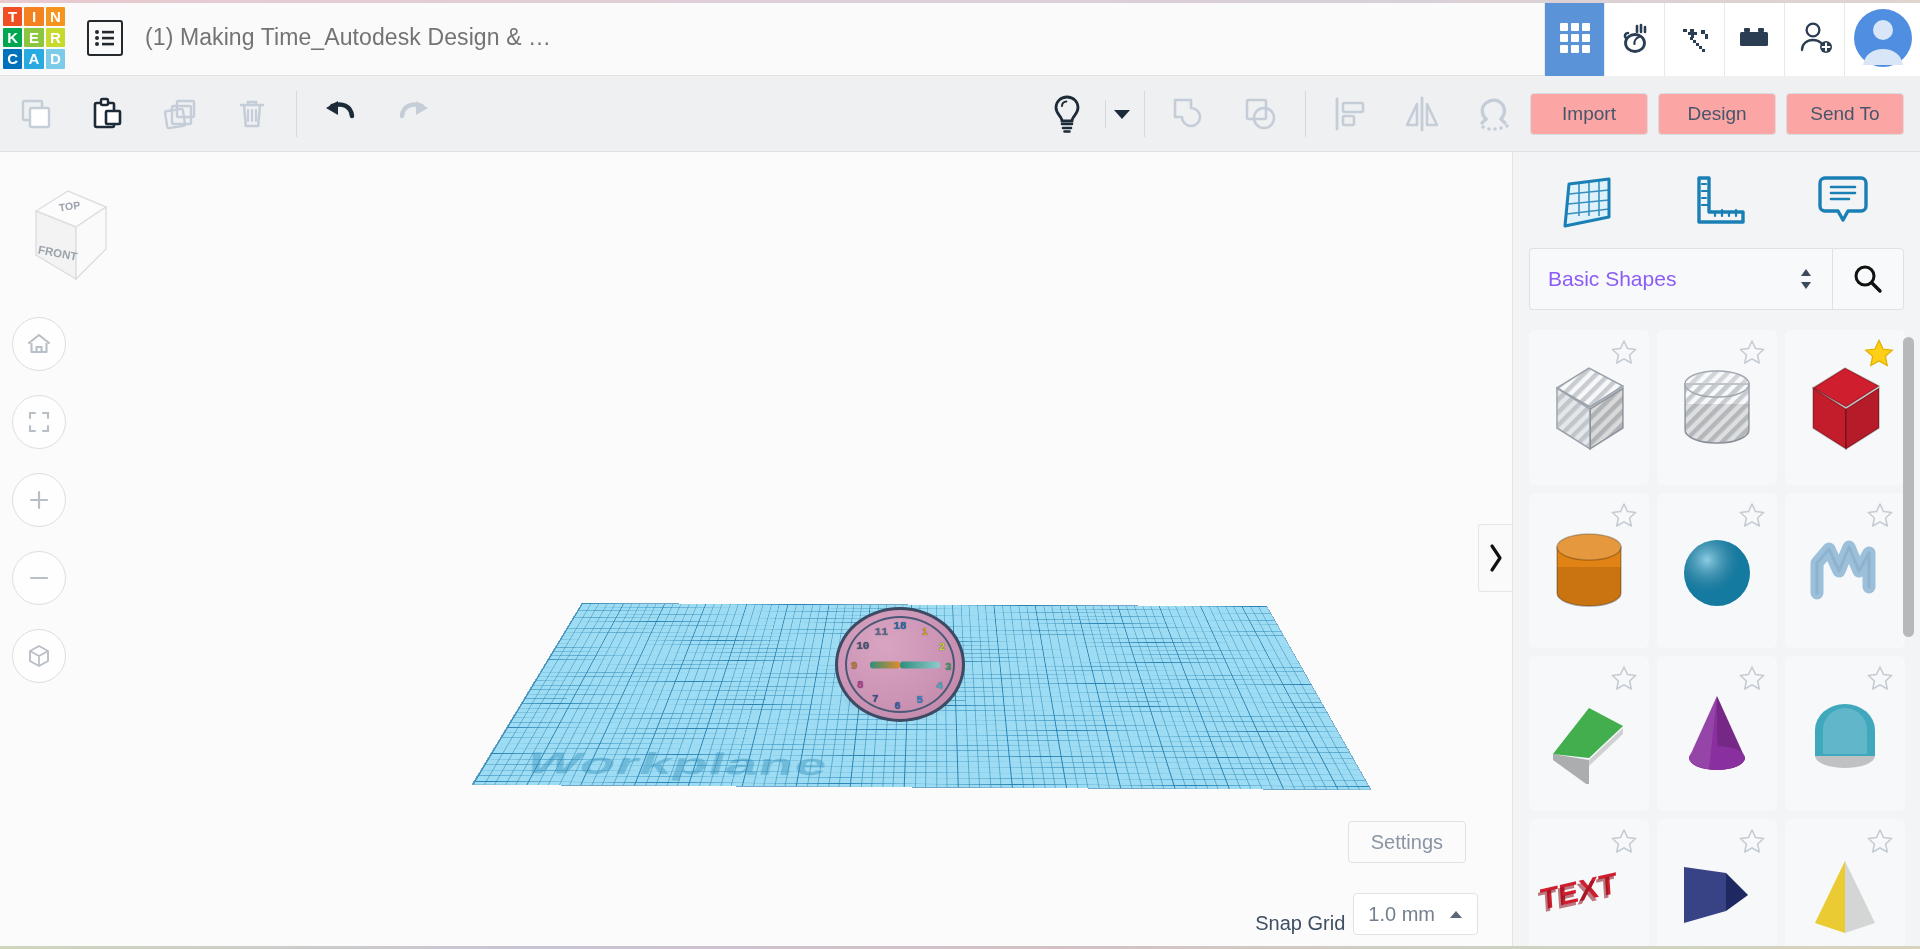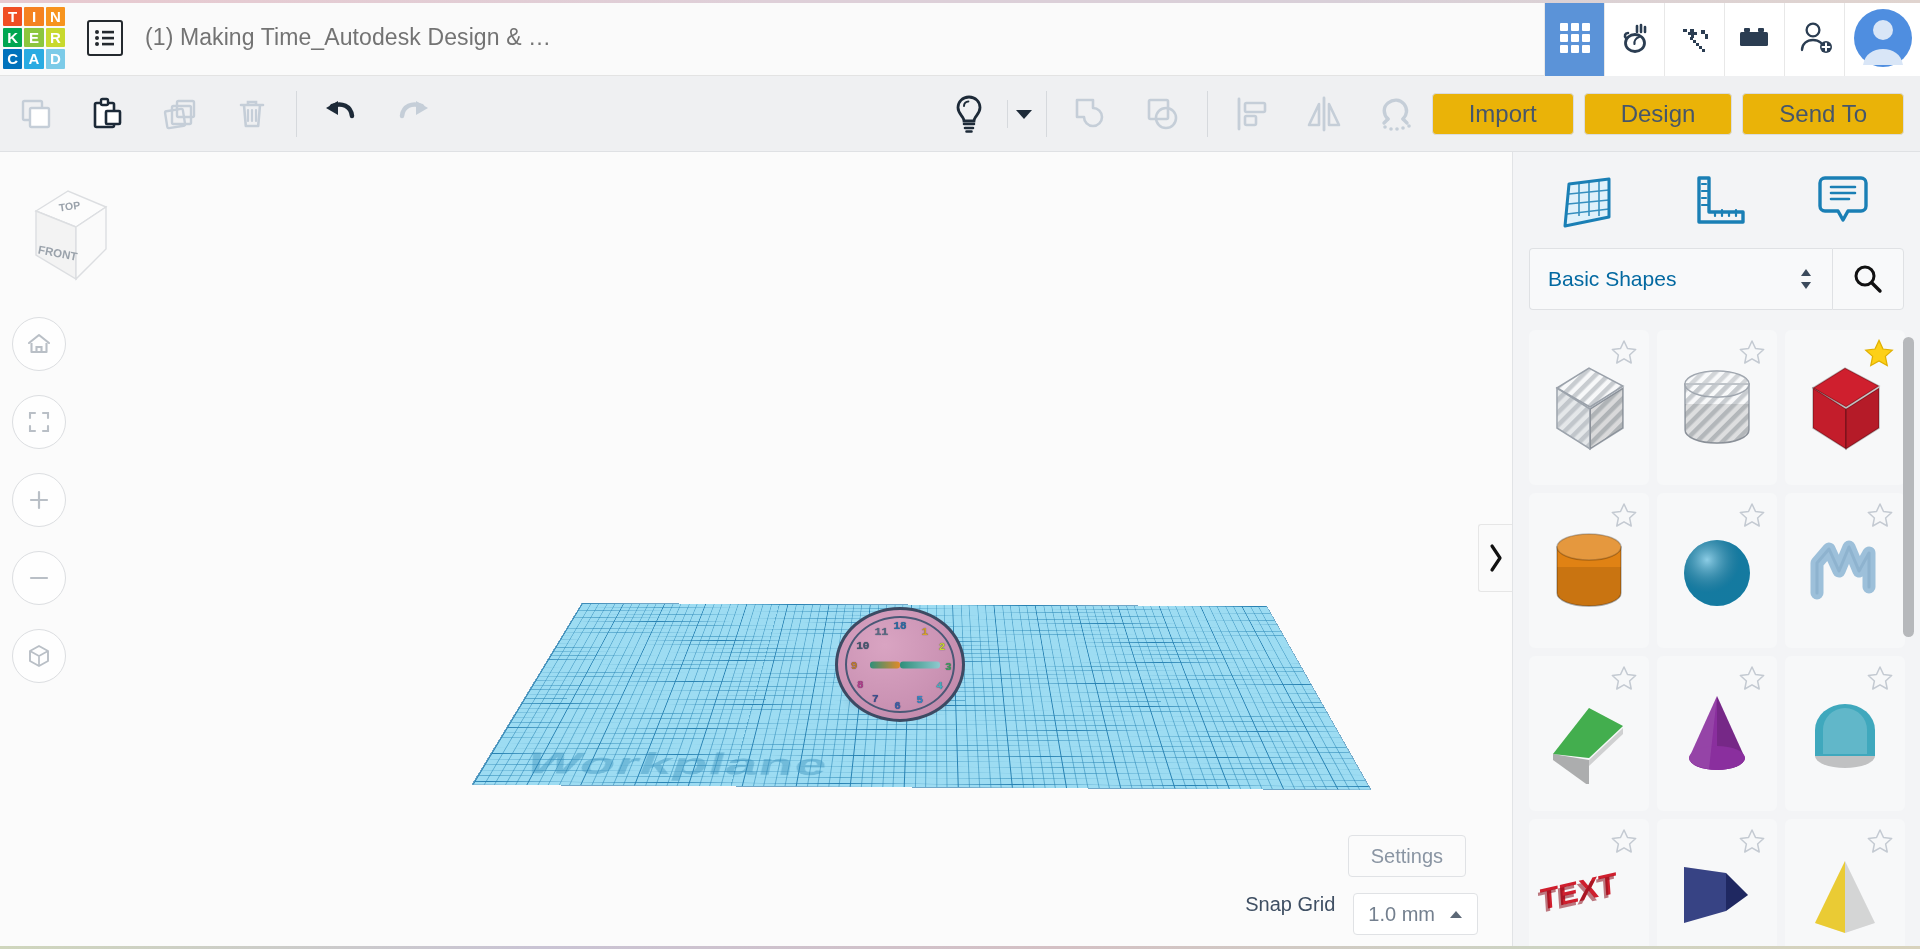--- a/index.html
+++ b/index.html
@@ -59,23 +59,23 @@
   .tb-btn {
     width: 72px; height:76px; display:flex; align-items:center; justify-content:center;
     cursor:pointer;
   }
   .tb-sep { width:1px; height:46px; background:#d6d9dd; margin:0 8px; }
   .tb-spacer { flex:1; }
   .tb-caret { width:28px; height:76px; display:flex;align-items:center;justify-content:center; cursor:pointer;}
   .tb-group { display:flex; align-items:center; }
   .tb-actions { display:flex; align-items:center; margin-left:auto; padding-right:16px; gap:10px; }
   .pill {
-    height:42px; min-width:118px; padding:0 36px;
-    border:1px solid #dadcdf; border-radius:4px; background:#eab308;
-    color:#46566a; font-size:24px; display:flex;align-items:center;justify-content:center;
+    height:42px; min-width:118px; padding:0 20px;
+    border:1px solid #dadcdf; border-radius:4px; background:#fca5a5;
+    color:#46566a; font-size:19px; display:flex;align-items:center;justify-content:center;
     cursor:pointer;
   }
 
   
   .viewport {
     position:absolute; top:152px; left:0; width:1512px; height:797px;
     background:#fbfbfb; overflow:hidden;
   }
   .vp-left { position:absolute; top:0; left:0; width:100px; height:100%; z-index:5; }
   .viewcube { position:absolute; top:25px; left:22px; width:96px; height:110px; }
@@ -134,28 +134,28 @@
     font-family:Liberation Mono, monospace;
   }
   .hand {
     position:absolute; left:50%; top:50%; height:7px; border-radius:3px;
     transform-origin: 0% 50%;
   }
   .hand-hour { width:30px; background:linear-gradient(90deg,#e08a2a,#2f8f7a); transform:translate(0,-50%) rotate(180deg); }
   .hand-min  { width:40px; background:linear-gradient(90deg,#2f8f7a,#8fc9cf); transform:translate(0,-50%) rotate(0deg); }
 
   .settings-btn {
-    position:absolute; right:46px; bottom:72px;
+    position:absolute; right:46px; bottom:86px;
     height:42px; padding:0 22px; border:1px solid #e0e2e5; border-radius:4px;
     background:#fbfbfb; color:#8a95a3; font-size:20px;
     display:flex;align-items:center;justify-content:center; cursor:pointer;
   }
   .snap-row {
     position:absolute; right:34px; bottom:14px;
-    display:flex; align-items:flex-start; gap:18px;margin-left:24px;
+    display:flex; align-items:flex-end; gap:8px;margin-left:24px;
   }
   .snap-label { font-size:20px; color:#3f4f63; }
   .snap-select {
     height:42px; min-width:112px; padding:0 14px;
     border:1px solid #e0e2e5; border-radius:4px; background:#fff;
     display:flex; align-items:center; justify-content:space-between; gap:14px;
     color:#74808f; font-size:20px; cursor:pointer;
   }
 
   
@@ -170,21 +170,21 @@
   .rpanel {
     position:absolute; top:152px; left:1512px; width:408px; height:797px;
     background:#f3f4f6; border-left:1px solid #e1e3e6;
   }
   .rp-tabs { display:flex; align-items:center; justify-content:space-around; height:96px; padding:0 14px; }
   .rp-tab { width:76px;height:70px;display:flex;align-items:center;justify-content:center;cursor:pointer; }
   .rp-searchrow { display:flex; padding:0 16px; gap:0; height:62px; }
   .rp-select {
     flex:1; background:#f8f9fa; border:1px solid #dfe1e4; border-right:none; border-radius:4px 0 0 4px;
     display:flex;align-items:center;justify-content:space-between; padding:0 18px;
-    color:#0369a1; font-size:21px; cursor:pointer;
+    color:#8b5cf6; font-size:21px; cursor:pointer;
   }
   .rp-search {
     width:72px; background:#f8f9fa; border:1px solid #dfe1e4; border-radius:0 4px 4px 0;
     display:flex;align-items:center;justify-content:center; cursor:pointer;
   }
   .shape-grid {
     position:absolute; top:178px; left:16px; width:376px; height:610px;
     display:grid; grid-template-columns:repeat(3,1fr); gap:8px;
     align-content:start;
   }

